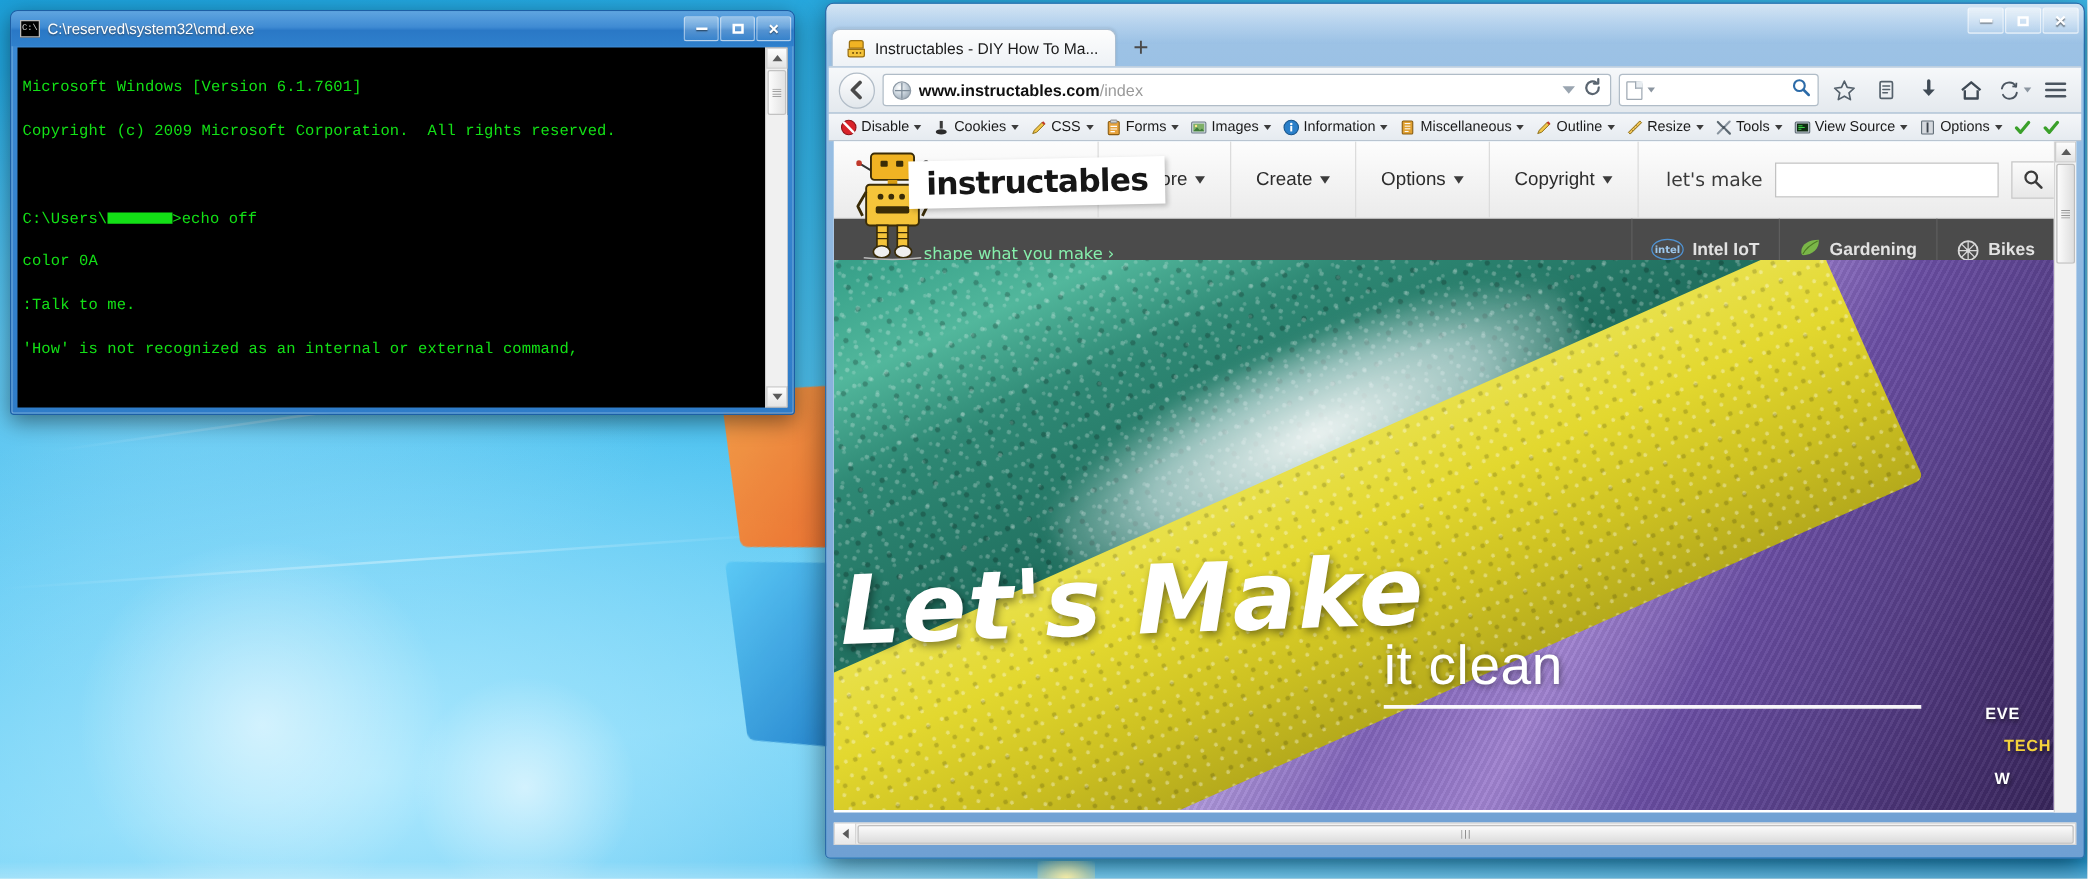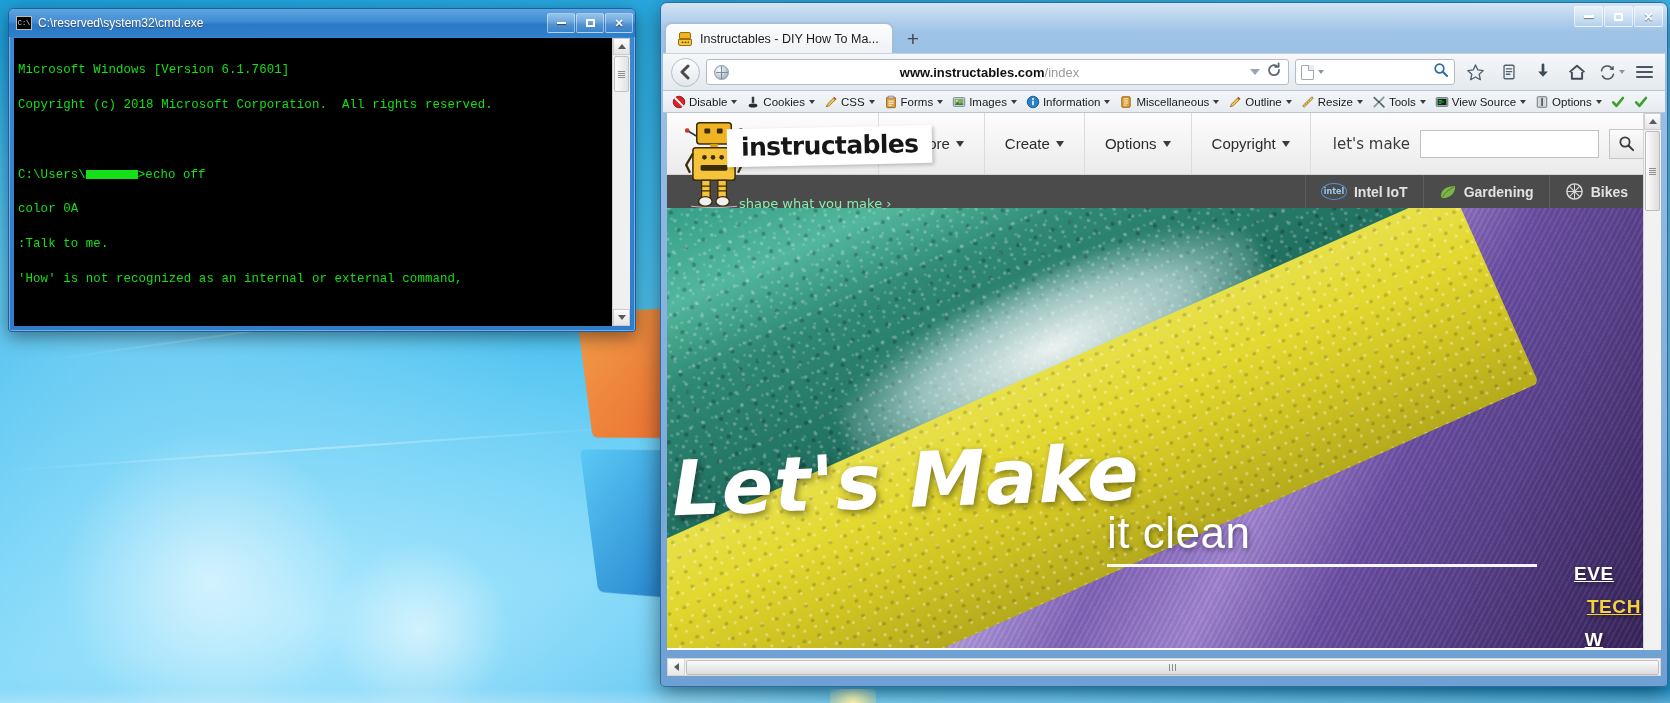--- a/index.html
+++ b/index.html
@@ -299,21 +299,20 @@
   .globe-icon::before {
     content:""; position:absolute; left:1px; top:6px; width:13px; height:1px; background:#7d8b98;
   }
   .globe-icon::after {
     content:""; position:absolute; left:6px; top:0; width:1px; height:15px; background:#7d8b98;
   }
   #ff-url {
     font-size: 13px; color: #9a9a9a;
     white-space: nowrap; overflow: hidden;
     flex: 1 1 auto;
-    text-align: center;
   }
   #ff-url b { color: #101010; font-weight: bold; }
   .url-drop {
     width: 0; height: 0; flex: 0 0 auto;
     border-left: 5px solid transparent;
     border-right: 5px solid transparent;
     border-top: 6px solid #9aa5b0;
     margin: 0 6px;
     cursor: pointer;
   }
@@ -483,22 +482,22 @@
     white-space: nowrap;
     flex: 0 0 auto;
     margin-top: 23px;
   }
   #cat-links {
     margin-left: auto;
     display: flex; align-items: stretch; height: 100%;
     flex: 0 0 auto;
   }
   .cat-link {
-    display: flex; align-items: center; gap: 7px;
-    padding: 0 15px;
+    display: flex; gap: 7px;
+    padding: 16px 15px;
     color: #e2e2e2; font-size: 14px; font-weight: bold;
     border-left: 1px solid #5e5e5e;
     cursor: pointer; white-space: nowrap;
   }
   .intel-badge {
     width: 26px; height: 17px;
     border: 1.6px solid #4f93d4;
     border-radius: 50%;
     color: #9ec8ec; font-size: 8px; font-weight: bold;
     display: flex; align-items: center; justify-content: center;
@@ -599,27 +598,26 @@
     width: 430px;
     background: #fff;
     opacity: .95;
   }
   #hero-right-stack {
     position: absolute; right: 2px; top: 355px;
     text-align: center;
     pointer-events: none;
   }
   .hrs-line {
-    font-size: 19px; font-weight: bold;
+    font-size: 13px; font-weight: bold;
     color: #fff;
     text-shadow: 1px 2px 4px rgba(0,0,0,.6);
     margin-bottom: 11px;
     letter-spacing: .6px;
     white-space: nowrap;
-    text-decoration: underline;
   }
   .hrs-line.accent { color: #f4d23c; margin-left: 40px; }
 
   
   #page-vscroll {
     flex: 0 0 17px;
     background: #f2f2f2;
     border-left: 1px solid #d6d6d6;
     display: flex; flex-direction: column; align-items: center;
   }
@@ -717,21 +715,21 @@
         <div class="cmd-btn">
             <span class="gl-max"></span>
           </div>
         <div class="cmd-btn close">✕</div>
       </div>
     </div>
 
     <div id="cmd-client">
       <div id="cmd-text">
         <div class="cmd-line">Microsoft Windows [Version 6.1.7601]</div>
-        <div class="cmd-line">Copyright (c) 2018 Microsoft Corporation.  All rights reserved.</div>
+        <div class="cmd-line">Copyright (c) 2009 Microsoft Corporation.  All rights reserved.</div>
         <div class="cmd-line">&nbsp;</div>
         <div class="cmd-line"><span>C:\Users\</span><span class="cmd-redact"></span><span>&gt;echo off</span></div>
         <div class="cmd-line">color 0A</div>
         <div class="cmd-line">:Talk to me.</div>
         <div class="cmd-line">'How' is not recognized as an internal or external command,</div>
         
         
       </div>
       <div id="cmd-scroll">
         <div class="sb-arrow up">

